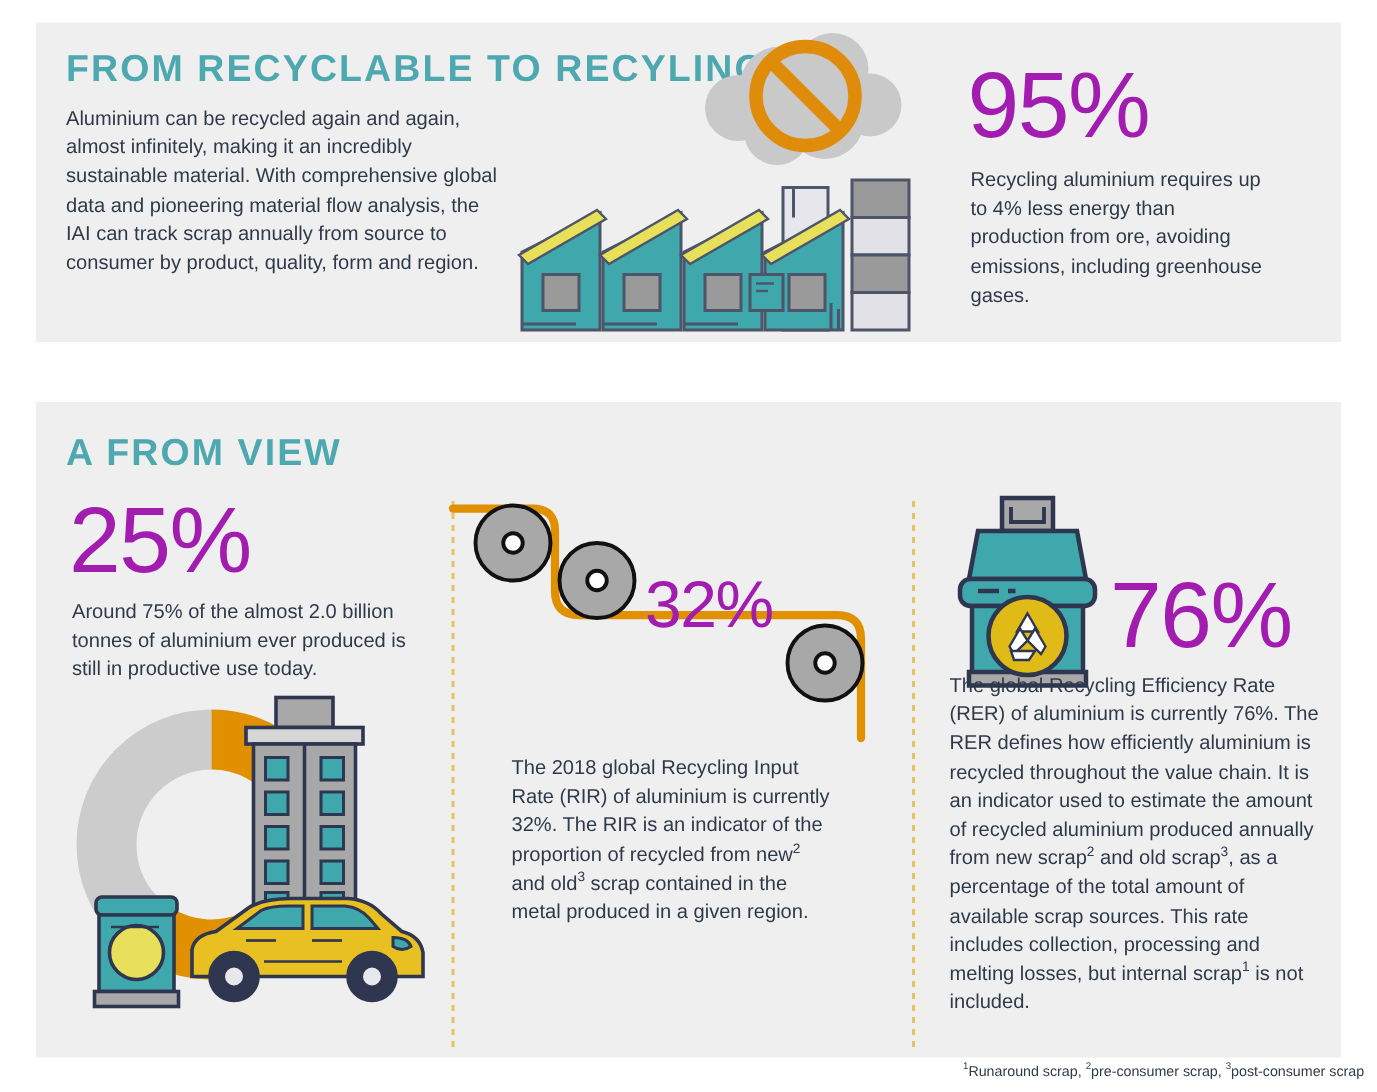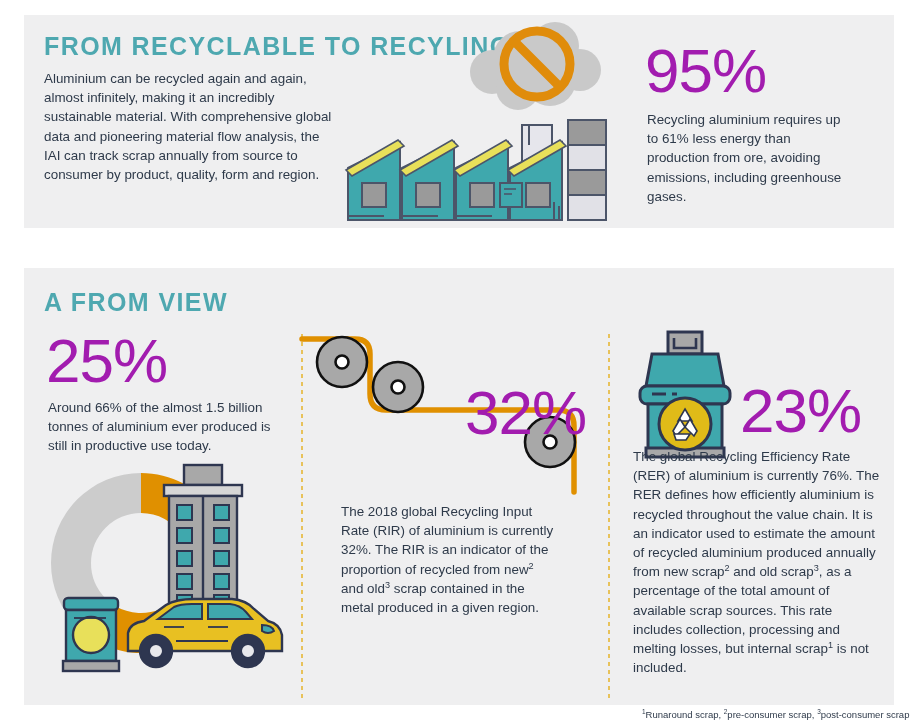--- a/index.html
+++ b/index.html
@@ -114,32 +114,32 @@
     <line x1="62" y1="196" x2="98" y2="196"></line>
     <line x1="116" y1="196" x2="152" y2="196"></line>
     <line x1="214" y1="182" x2="214" y2="200"></line>
     <line x1="219" y1="186" x2="219" y2="200"></line>
   </g>
 </svg>
 </div>
 
 <div class="bigpct" style="left:645px;top:40px;font-size:62px;">95%</div>
 
-<div class="body-text" style="left:647px;top:110px;width:200px;">Recycling aluminium requires up to 61% less energy than production from ore, avoiding emissions, including greenhouse gases.</div>
+<div class="body-text" style="left:647px;top:110px;width:200px;">Recycling aluminium requires up to 4% less energy than production from ore, avoiding emissions, including greenhouse gases.</div>
 
 <div class="panel" id="panel-bottom"></div>
 
 <div class="heading" style="left:44px;top:288px;">A FROM VIEW</div>
 
 <div class="dotted-div" style="left:301px;top:334px;height:364px;"></div>
 <div class="dotted-div" style="left:608px;top:334px;height:364px;"></div>
 
 <div class="bigpct" style="left:46px;top:330px;font-size:62px;">25%</div>
 
-<div class="body-text" style="left:48px;top:398px;width:245px;">Around 66% of the almost 1.5 billion tonnes of aluminium ever produced is still in productive use today.</div>
+<div class="body-text" style="left:48px;top:398px;width:245px;">Around 75% of the almost 2.0 billion tonnes of aluminium ever produced is still in productive use today.</div>
 
 <div class="ill" style="left:36px;top:455px;">
 <svg width="250" height="225" viewBox="0 0 250 225">
 
   <g transform="translate(105,108)">
 
     <path d="M0,-90 A90,90 0 0,0 -90,0 A90,90 0 0,0 -63.6,63.6 L-35.4,35.4 A50,50 0 0,1 -50,0 A50,50 0 0,1 0,-50 Z" fill="#cccccc"></path>
 
     <path d="M0,-90 A90,90 0 1,1 -63.6,63.6 L-35.4,35.4 A50,50 0 1,0 0,-50 Z" fill="#e09000"></path>
   </g>
@@ -194,21 +194,21 @@
     <circle cx="42" cy="30" r="25" fill="#a8a8a8"></circle>
     <circle cx="42" cy="30" r="6.5" fill="#ffffff"></circle>
     <circle cx="98" cy="55" r="25" fill="#a8a8a8"></circle>
     <circle cx="98" cy="55" r="6.5" fill="#ffffff"></circle>
     <circle cx="250" cy="110" r="25" fill="#a8a8a8"></circle>
     <circle cx="250" cy="110" r="6.5" fill="#ffffff"></circle>
   </g>
 </svg>
 </div>
 
-<div class="bigpct" style="left:430px;top:382px;font-size:62px;margin-left:35px;">32%</div>
+<div class="bigpct" style="left:430px;top:382px;font-size:44px;">32%</div>
 
 <div class="body-text" style="left:341px;top:470px;width:215px;margin-top:32px;">The 2018 global Recycling Input Rate (RIR) of aluminium is currently 32%. The RIR is an indicator of the proportion of recycled from new<sup>2</sup> and old<sup>3</sup> scrap contained in the metal produced in a given region.</div>
 
 <div class="ill" style="left:630px;top:330px;">
 <svg width="118" height="132" viewBox="0 0 118 132">
   <g stroke="#2e3650" stroke-width="3">
     <rect x="38" y="2" width="34" height="22" fill="#a8a8a8"></rect>
     <path d="M44 8 L44 18 L66 18 L66 8" fill="none" stroke-width="2.6"></path>
     <path d="M22 24 L88 24 L94 56 L16 56 Z" fill="#3fa8ad"></path>
     <rect x="10" y="56" width="90" height="18" rx="7" fill="#3fa8ad"></rect>
@@ -220,17 +220,17 @@
   </g>
   <g fill="#ffffff" stroke="#2e3650" stroke-width="1.6">
     <path d="M55 79 L62 91 L55 91 L48 91 Z"></path>
     <path d="M43 101 L50 89 L55 97 L46 106 Z"></path>
     <path d="M67 101 L60 89 L55 97 L64 106 Z"></path>
     <path d="M44 104 L60 104 L56 110 L46 110 Z"></path>
   </g>
 </svg>
 </div>
 
-<div class="bigpct" style="left:740px;top:380px;font-size:62px;">23%</div>
+<div class="bigpct" style="left:740px;top:380px;font-size:62px;">76%</div>
 
 <div class="body-text" style="left:633px;top:447px;width:250px;">The global Recycling Efficiency Rate (RER) of aluminium is currently 76%. The RER defines how efficiently aluminium is recycled throughout the value chain. It is an indicator used to estimate the amount of recycled aluminium produced annually from new scrap<sup>2</sup> and old scrap<sup>3</sup>, as a percentage of the total amount of available scrap sources. This rate includes collection, processing and melting losses, but internal scrap<sup>1</sup> is not included.</div>
 
 <div class="footnote" style="left:642px;top:709px;"><sup>1</sup>Runaround scrap, <sup>2</sup>pre-consumer scrap, <sup>3</sup>post-consumer scrap</div>
 
 </body></html>

